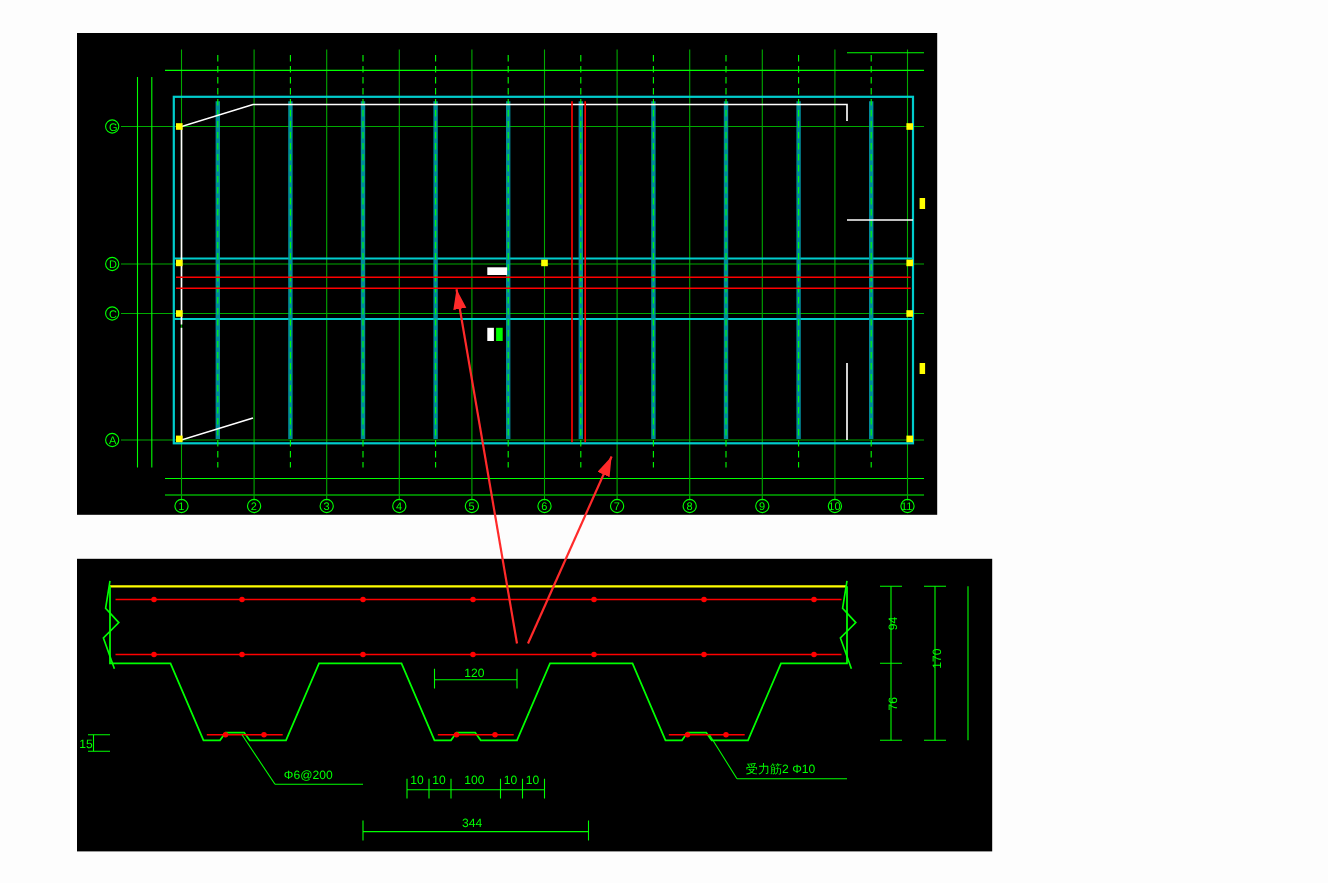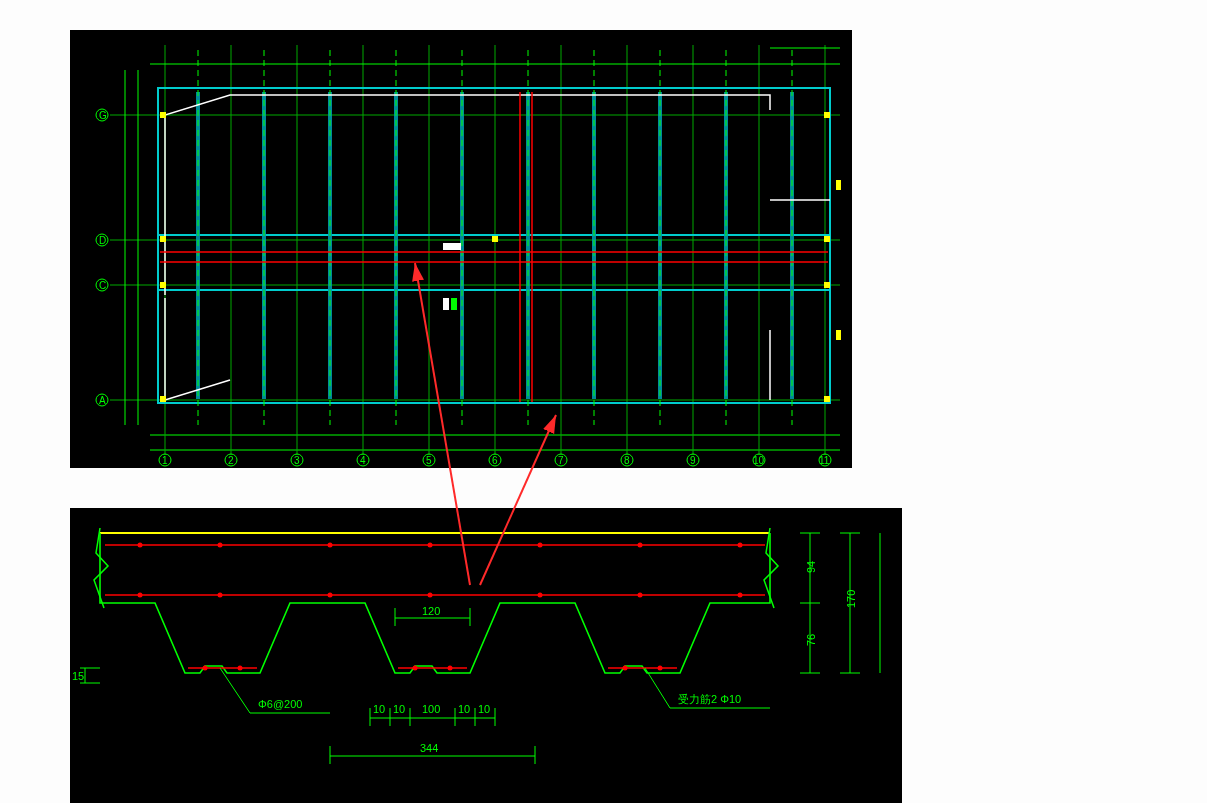--- a/index.html
+++ b/index.html
@@ -21,21 +21,21 @@
     position: relative;
     overflow: hidden;
   }
   .top-drawing {
     width: 782px;
     height: 438px;
     margin-bottom: 40px;
   }
   .bottom-drawing {
     width: 832px;
-    height: 296px;
+    height: 266px;
   }
   svg { display:block; }
   text { font-family: sans-serif; }
   .dim-text { fill:#00ff00; font-size:11px; }
   .grid-label { fill:#00ff00; font-size:10px; }
 </style>
 </head>
 <body>
 
 <div class="page">

